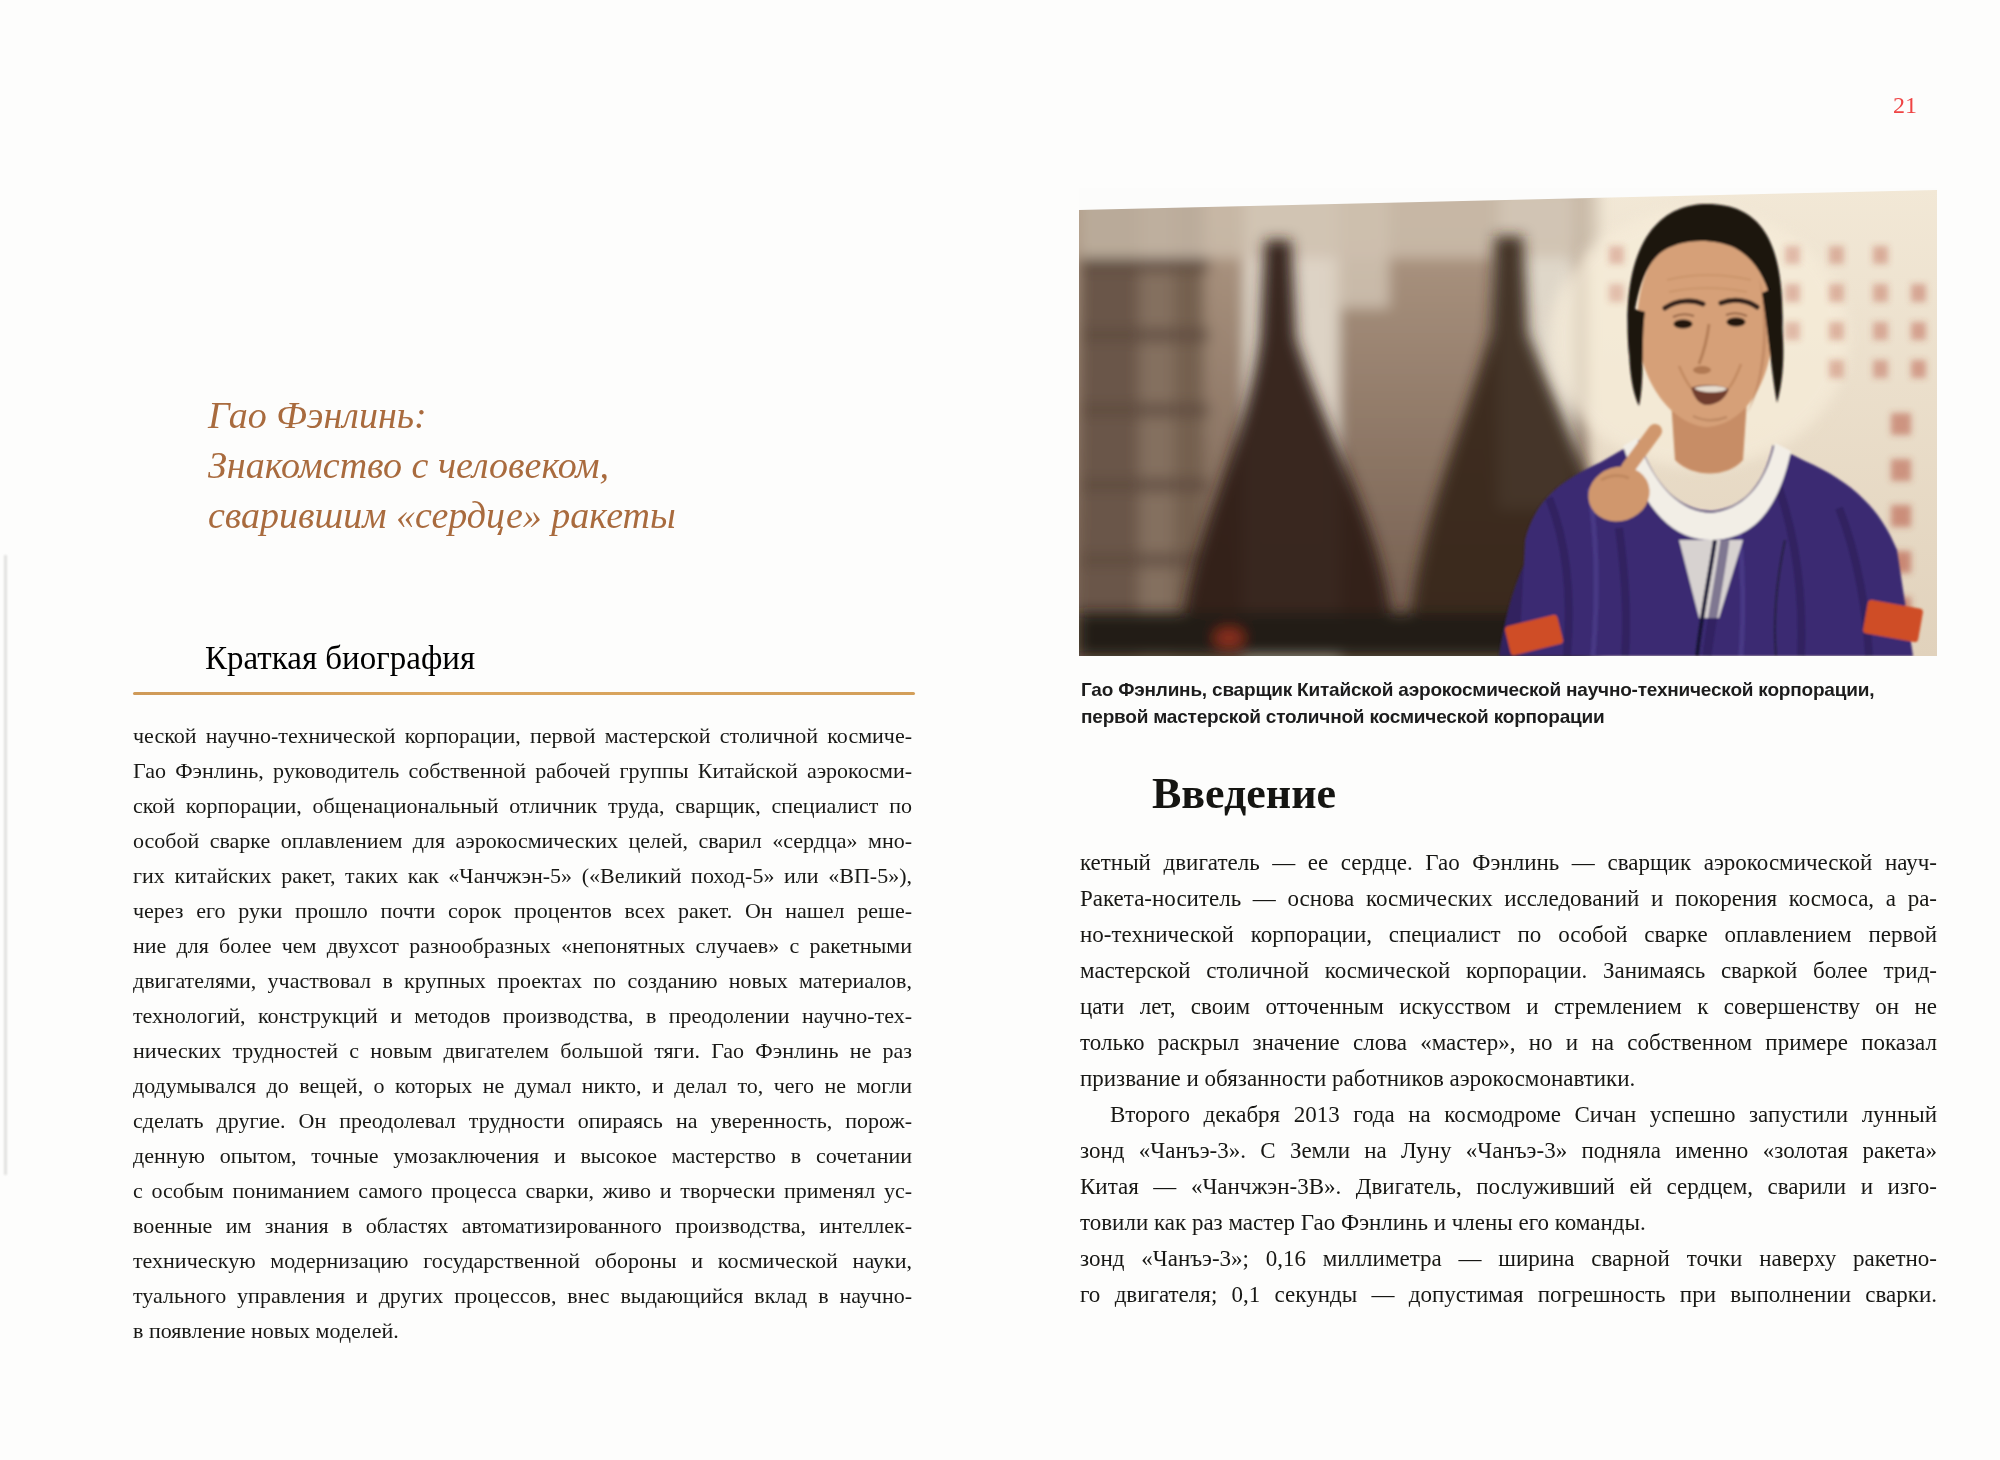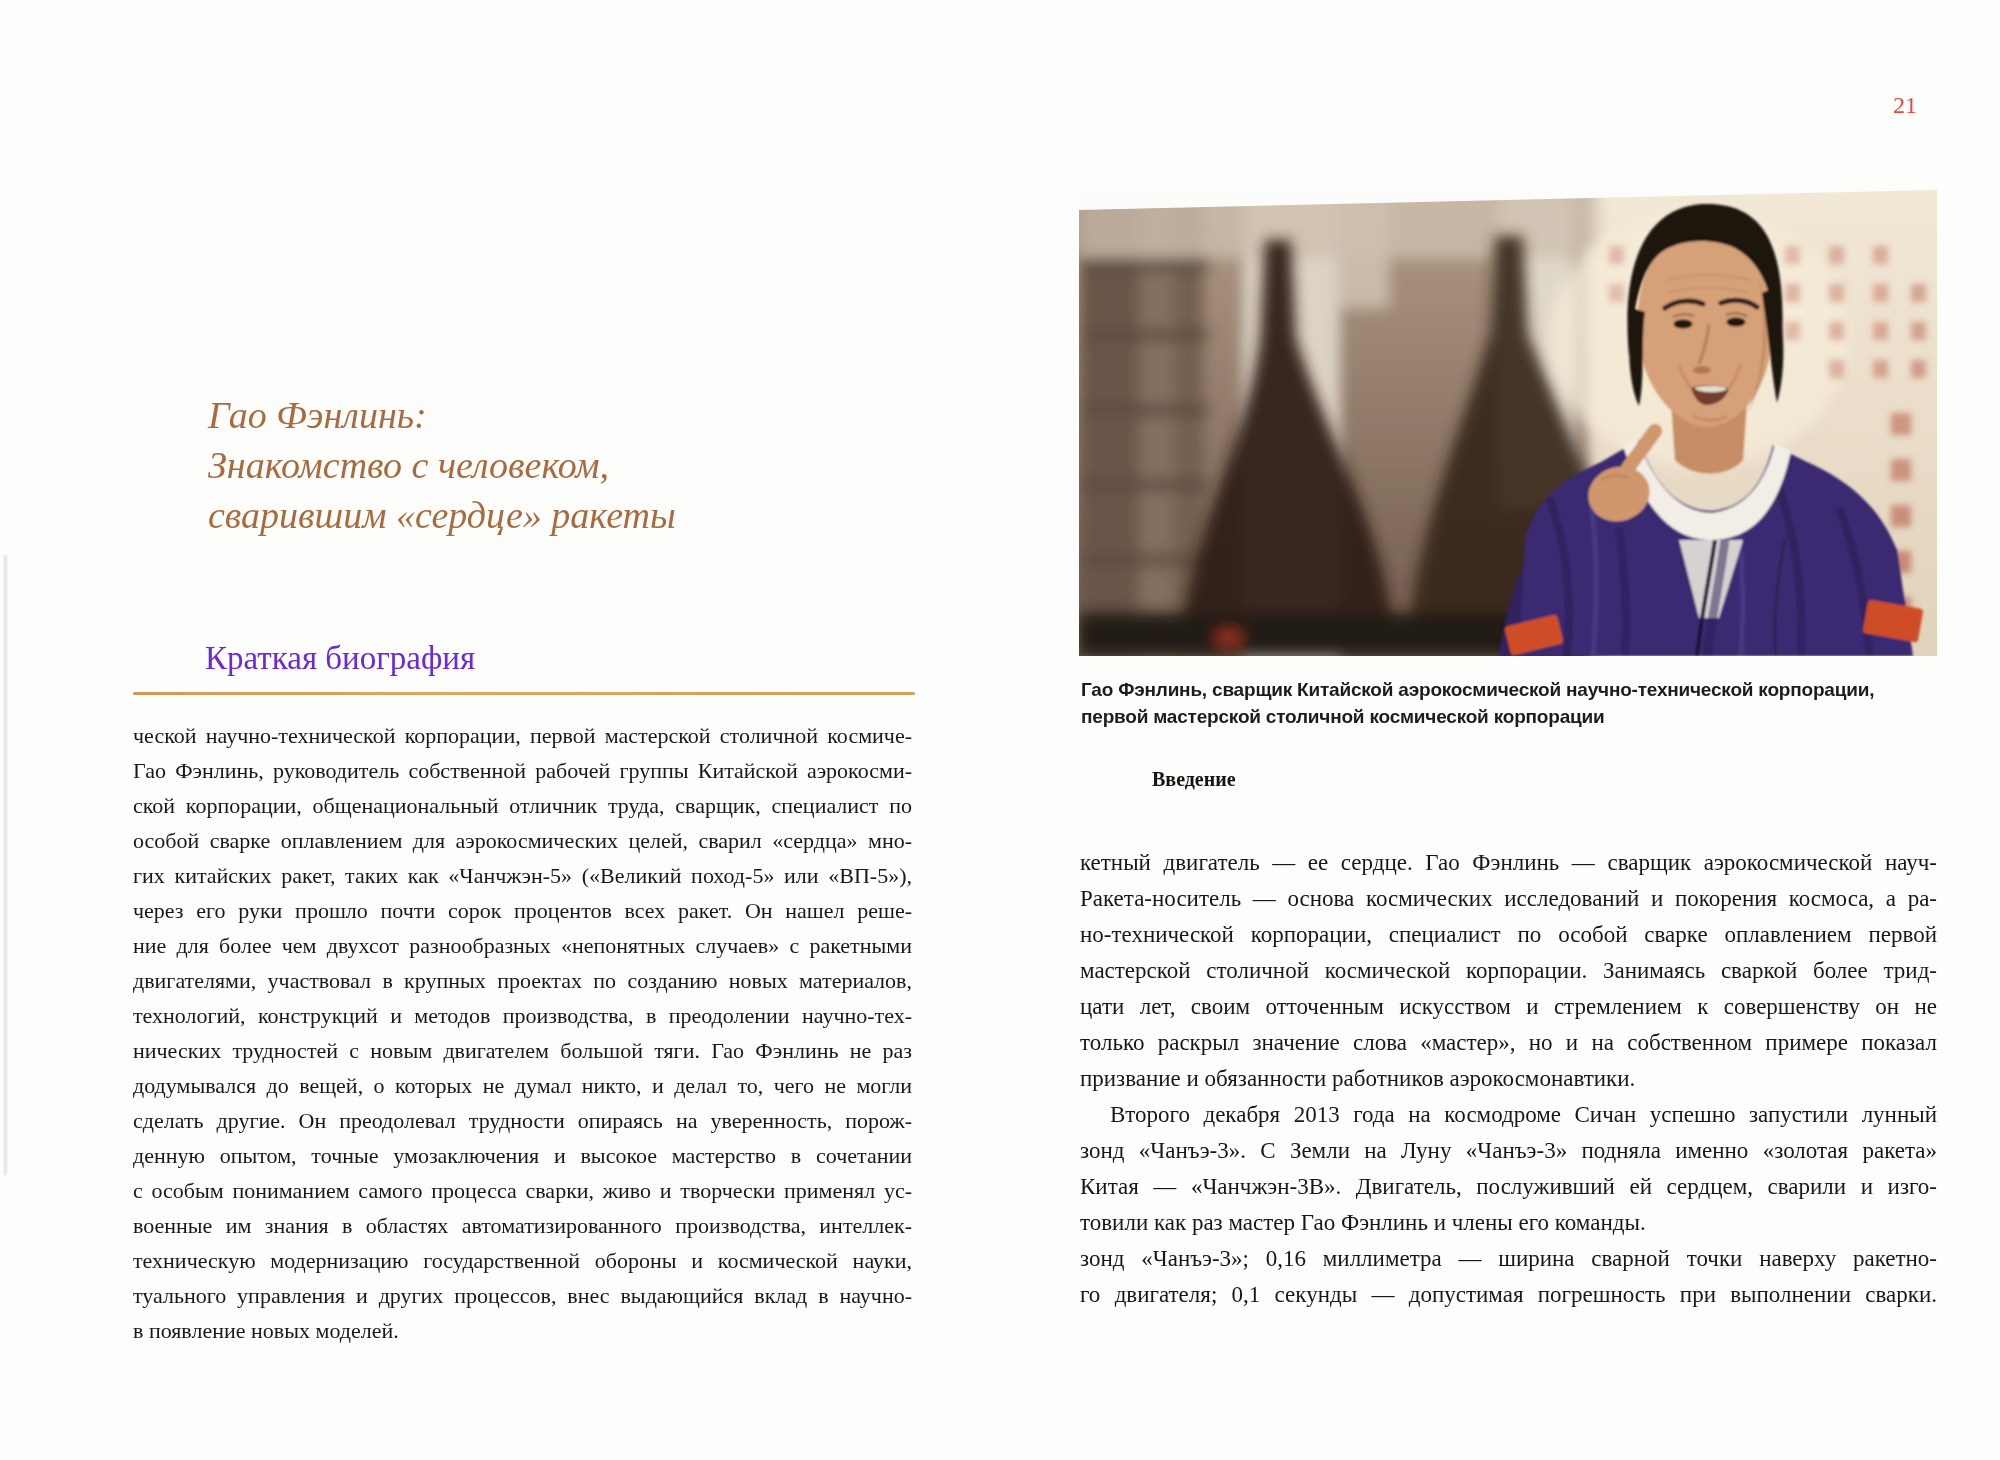--- a/index.html
+++ b/index.html
@@ -2,30 +2,30 @@
 <html><head>
 <meta charset="utf-8">
 <style>
   html,body{margin:0;padding:0;background:#e9e9e9;}
   .spread{
     position:relative;width:2000px;height:1460px;background:#fdfdfc;
     font-family:"Liberation Serif",serif;color:#1a1a17;overflow:hidden;
   }
   
   .title{position:absolute;left:208px;top:390px;font-size:38px;line-height:50px;color:#a96b3e;font-style:italic;}
-  .lhead{position:absolute;left:205px;top:640px;font-size:33px;color:#6d28d9;}
+  .lhead{position:absolute;left:205px;top:640px;font-size:33px;color:#000000;}
   .rule{position:absolute;left:133px;top:692px;width:782px;height:3px;
         background:linear-gradient(90deg,#cf9a58,#dca75f 40%,#d39f5a);border-radius:2px;}
   .lbody{position:absolute;left:133px;top:718px;width:779px;font-size:22px;line-height:35px;color:#181815;}
   
   .pnum{position:absolute;left:1893px;top:92px;font-size:24px;color:#ef4444;}
   .photo{position:absolute;left:1079px;top:188px;width:858px;height:468px;overflow:hidden;background:#e8dcc9;}
   .caption{position:absolute;left:1081px;top:676px;font-family:"Liberation Sans",sans-serif;
            font-weight:bold;font-size:19px;line-height:27px;letter-spacing:-0.2px;color:#1c1c1c;white-space:nowrap;}
-  .rhead{position:absolute;left:1152px;top:768px;font-size:20px;font-weight:bold;color:#151512;}
+  .rhead{position:absolute;left:1152px;top:768px;font-size:44px;font-weight:bold;color:#151512;}
   .rbody{position:absolute;left:1080px;top:845px;width:857px;font-size:23px;line-height:36px;color:#171714;}
   
   .bl{display:block;}
   .j{text-align:justify;text-align-last:justify;}
   .pl{text-align:right;text-align-last:left;}
   .ind{text-indent:30px;}
   
   .scan-edge{position:absolute;left:4px;top:555px;width:3px;height:620px;background:#cbcbc9;opacity:.55;filter:blur(1px);}
 </style>
 </head>

